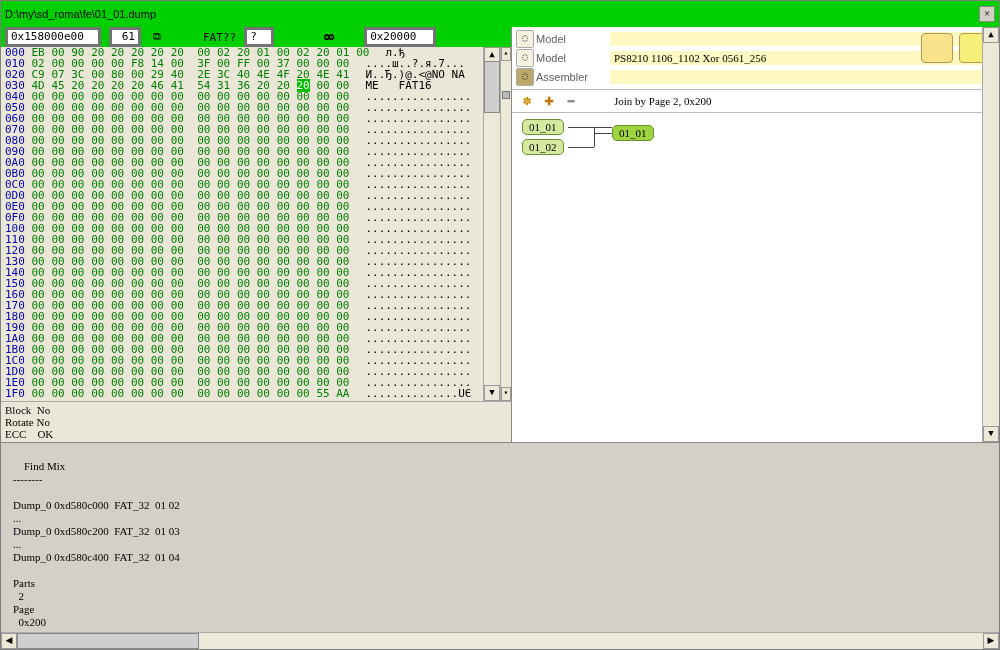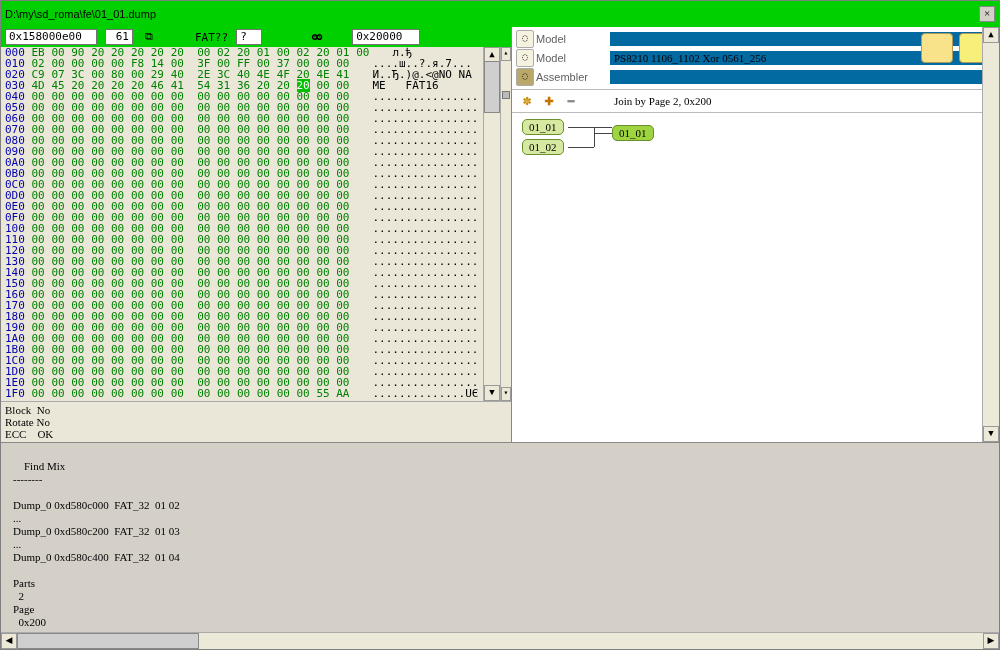--- a/index.html
+++ b/index.html
@@ -3,42 +3,42 @@
 <meta charset="utf-8">
 <style>
   html,body{margin:0;padding:0;font-family:Consolas,monospace;font-size:11px;background:#d4d0c8;}
   .window{width:1000px;height:650px;display:flex;flex-direction:column;border:1px solid #7f7f7f;box-sizing:border-box;}
   .titlebar{background:#00d000;color:#000;height:18px;line-height:18px;padding:4px 4px;display:flex;align-items:center;}
   .titlebar-text{flex:1;font-family:Tahoma,sans-serif;}
   .titlebar-close{background:#d4d0c8;border:1px solid #888;width:14px;height:14px;line-height:12px;text-align:center;font-family:Tahoma;}
   .top-split{flex:1;display:flex;min-height:0;}
   .left-pane{width:510px;display:flex;flex-direction:column;border-right:1px solid #888;}
   .toolbar{background:#00d000;height:20px;display:flex;align-items:center;padding:0 4px;gap:8px;}
-  .tb-field{background:#fff;border:1px solid #737373;height:14px;line-height:14px;padding:0 3px;font-family:inherit;}
+  .tb-field{background:#fff;border:3px solid #737373;height:14px;line-height:14px;padding:0 3px;font-family:inherit;}
   .tb-wide{width:84px;}
   .tb-narrow{width:20px;text-align:right;}
   .tb-ico{display:inline-block;width:16px;height:14px;text-align:center;line-height:14px;}
   .bino{letter-spacing:-2px;font-weight:bold;}
   .hex-wrap{flex:1;display:flex;background:#eae7d8;overflow:hidden;min-height:0;}
   .hex-scroll{flex:1;overflow:hidden;}
   .hex-row{white-space:pre;font-family:Consolas,monospace;font-size:11px;line-height:11px;padding-left:4px;}
   .off{color:#0000b0;}
   .hb{color:#008000;}
-  .ascii{color:#000;padding-left:23px;}
+  .ascii{color:#000;padding-left:16px;}
   .hi{background:#00c000;color:#fff;}
   .sbar{width:16px;background:#ece9d8;border-left:1px solid #aaa;position:relative;}
   .sbar-btn{height:14px;background:#ece9d8;border:1px solid #999;font-size:9px;text-align:center;line-height:12px;}
   .sbar-thumb{position:absolute;top:14px;left:0;right:0;height:50px;background:#cfcfcf;border:1px solid #888;}
   .status{background:#eae7d8;padding:2px 4px;border-top:1px solid #aaa;font-family:Consolas;white-space:pre;line-height:12px;}
   .right-pane{flex:1;display:flex;flex-direction:column;background:#fff;position:relative;}
   .props{display:grid;grid-template-columns:20px 74px 1fr;align-items:center;row-gap:1px;padding:3px 4px;border-bottom:1px solid #bbb;}
   .prop-ico{width:16px;height:16px;border:1px solid #aaa;border-radius:2px;background:#f5f2df;text-align:center;line-height:14px;font-size:10px;}
   .prop-ico.sel{background:#baa76a;}
   .prop-name{color:#606060;font-family:Tahoma,sans-serif;}
-  .prop-val{background:#0369a1;height:14px;line-height:14px;padding:0 4px;font-family:Consolas;overflow:hidden;white-space:nowrap;}
+  .prop-val{background:#fef9c3;height:14px;line-height:14px;padding:0 4px;font-family:Consolas;overflow:hidden;white-space:nowrap;}
   .big-icons{position:absolute;right:8px;top:6px;display:flex;gap:6px;}
   .big-ico{width:30px;height:28px;border:1px solid #b19957;border-radius:4px;background:#f9e38a;}
   .big-ico.disk{background:#f6ef7a;}
   .asm-bar{display:flex;align-items:center;padding:4px 8px;gap:8px;border-bottom:1px solid #bbb;font-family:Consolas;}
   .asm-ico{width:14px;height:14px;text-align:center;line-height:14px;}
   .graph{flex:1;position:relative;padding:8px;}
   .node{position:absolute;border:1px solid #6b8f2e;border-radius:5px;background:#d6e9a0;padding:1px 6px;font-family:Consolas;}
   .node.main{background:#9dd43f;left:100px;top:12px;}
   .conn{position:absolute;border-top:1px solid #444;}
   .bottom-log{height:198px;border-top:1px solid #888;background:#d4d0c8;padding:4px 12px;font-family:Consolas;white-space:pre;line-height:13px;overflow:hidden;position:relative;}

